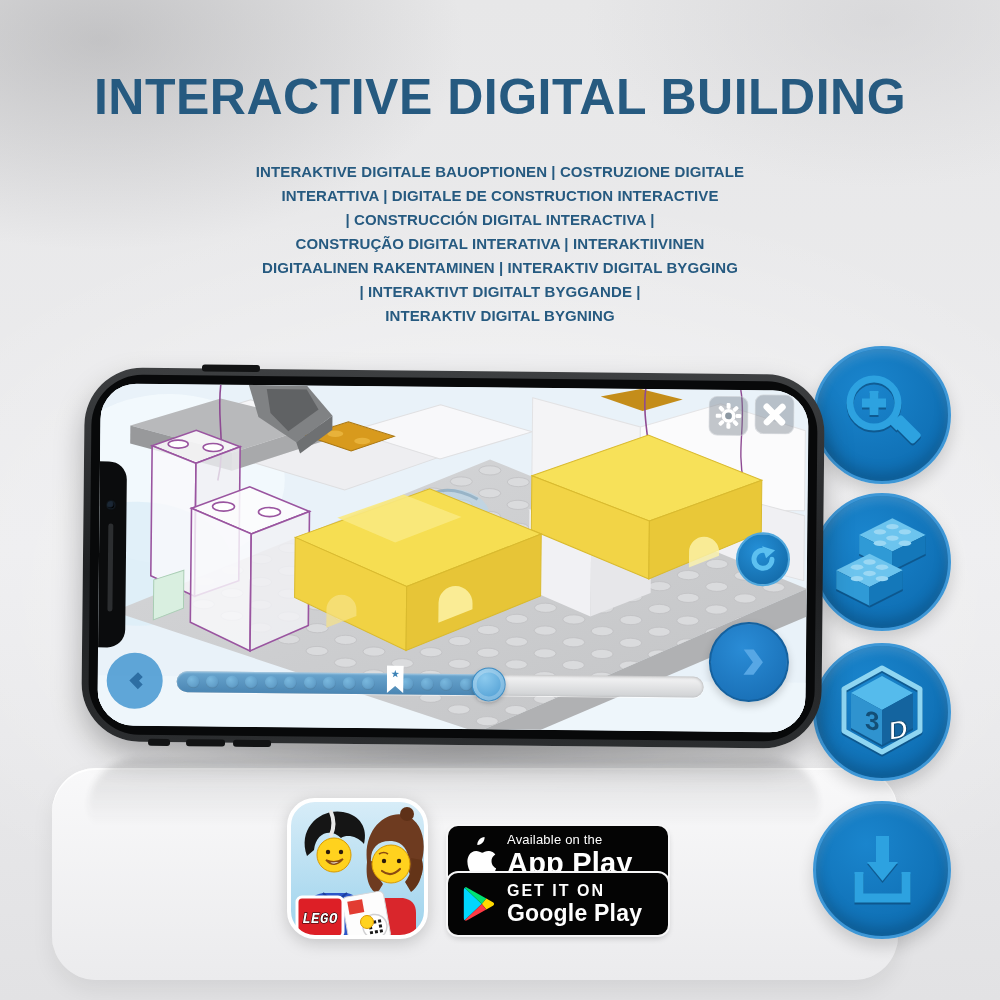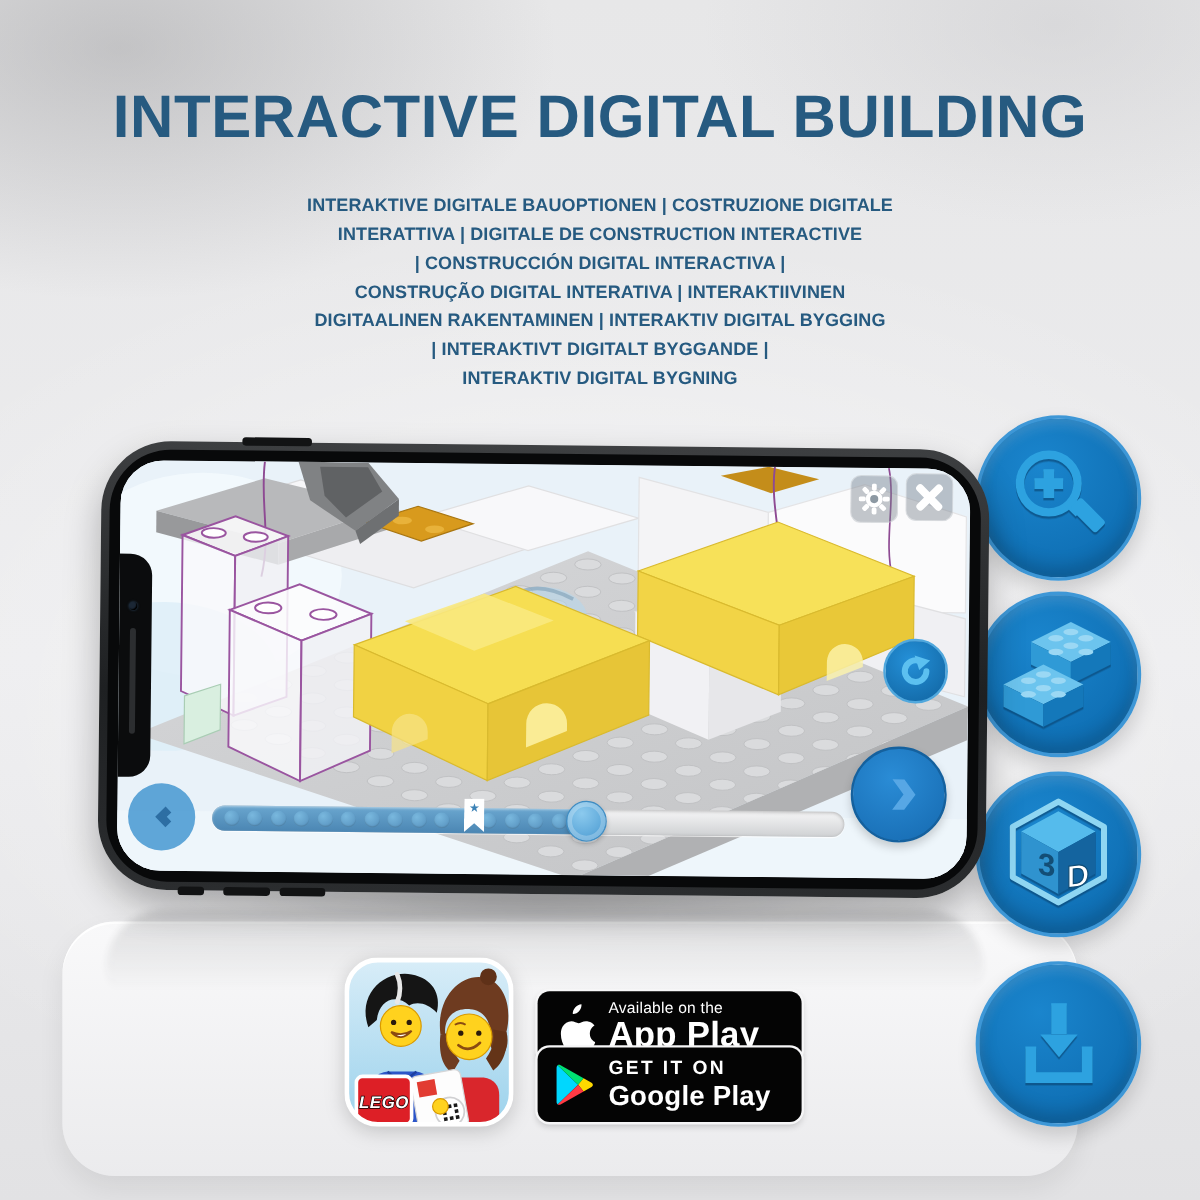--- a/index.html
+++ b/index.html
@@ -66,21 +66,21 @@
   .fill i{position:absolute;top:4px;width:13px;height:13px;border-radius:50%;
     background:radial-gradient(circle at 35% 30%, #79b8de, #548fbc);box-shadow:inset 0 -1px 1px rgba(0,0,0,.15);}
   .bookmark{position:absolute;left:210px;top:-8px;width:17px;height:28px;background:#fff;
     clip-path:polygon(0 0,100% 0,100% 100%,50% 74%,0 100%);text-align:center;
     font-size:10px;color:#3c82b6;line-height:18px;z-index:2;}
   .handle{position:absolute;left:295px;top:-7px;width:34px;height:34px;border-radius:50%;
     background:radial-gradient(circle at 38% 30%, #8ccaee, #55a2d6 75%);
     border:1px solid #3f8cc2;box-sizing:border-box;z-index:3;
     box-shadow:0 2px 4px rgba(0,0,0,.2), inset 0 0 0 4px rgba(255,255,255,.25);}
   
-  .app-icon{left:287px;top:798px;width:141px;height:141px;z-index:7;}
+  .app-icon{left:287px;top:798px;width:141px;height:141px;z-index:7;font-family:Liberation Mono, monospace;}
   .app-icon svg{filter:drop-shadow(0 4px 8px rgba(0,0,0,.18));}
   .store-badge{position:absolute;left:448px;width:220px;background:#040404;border-radius:10px;
     box-shadow:0 0 0 2px #f6f6f7, 0 3px 6px rgba(0,0,0,.2);display:flex;align-items:center;
     color:#fff;z-index:7;box-sizing:border-box;padding:0 10px 0 14px;gap:11px;}
   #appStoreBadge{top:798px;height:59px;margin-top:28px;}
   #googlePlayBadge{top:873px;height:62px;}
   .store-text{display:flex;flex-direction:column;justify-content:center;line-height:1;}
   .store-line1{font-size:13px;letter-spacing:.2px;margin-bottom:3px;}
   .store-line2{font-size:29px;font-weight:bold;letter-spacing:.2px;}
   #googlePlayBadge .store-line1{font-size:16px;letter-spacing:2px;font-weight:bold;}

